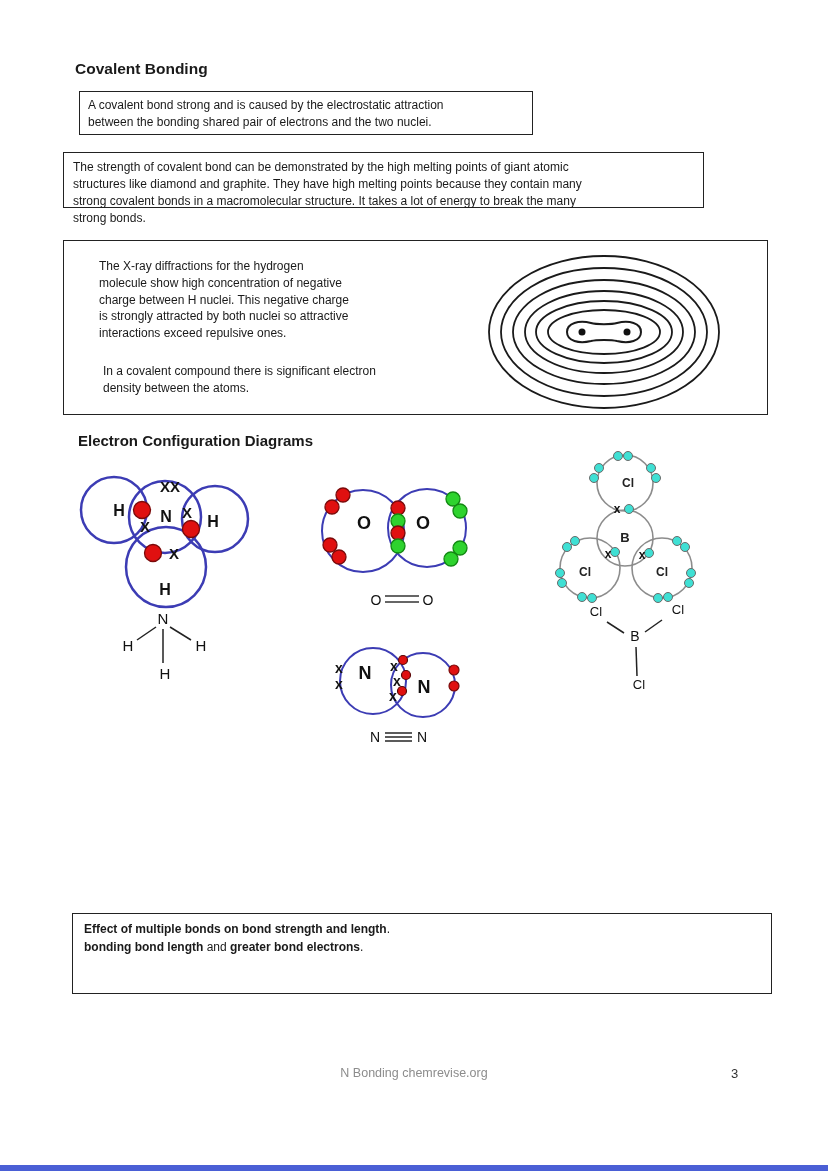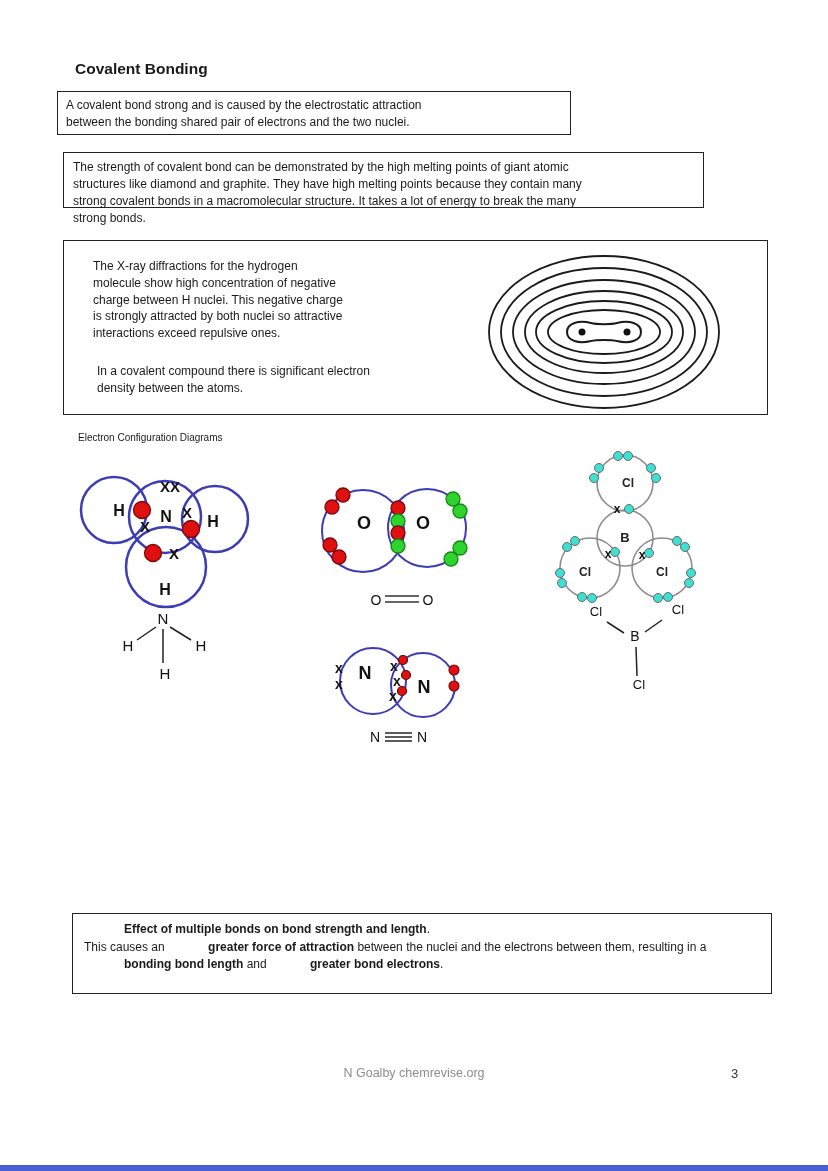--- a/index.html
+++ b/index.html
@@ -4,34 +4,34 @@
 <style>
   html,body { margin:0; padding:0; background:#ffffff; }
   #page {
     position:relative; width:828px; height:1171px; background:#ffffff;
     font-family:"Liberation Sans", sans-serif; color:#1a1a1a; overflow:hidden;padding-left:25px;
   }
   .abs { position:absolute; }
   .box { position:absolute; border:1.5px solid #222; box-sizing:border-box; background:#fff; }
   .boxtext { white-space:pre-line; font-size:12px; line-height:16.8px; color:#1a1a1a; }
   #page-title { left:75px; top:60px; font-size:15.5px; font-weight:bold; }
-  #definition-box { left:57px; top:91px; width:514px; height:44px; padding:5px 8px; }
+  #definition-box { left:79px; top:91px; width:454px; height:44px; padding:5px 8px; }
   #strength-box  { left:63px; top:152px; width:641px; height:56px; padding:6px 9px; }
   #xray-box      { left:63px; top:240px; width:705px; height:175px; }
-  #xray-text     { left:29px; top:17px; width:370px; position:absolute; }
+  #xray-text     { left:35px; top:17px; width:370px; position:absolute; }
   #xray-text .p2 { margin-top:21px; padding-left:4px; }
-  #section-heading { left:78px; top:432px; font-size:10px; font-weight:normal; }
+  #section-heading { left:78px; top:432px; font-size:15px; font-weight:bold; }
   #effect-box { left:72px; top:913px; width:700px; height:81px; padding:7px 11px; font-size:12px; line-height:17.5px; }
   #footer-credit { left:0; top:1066px; width:828px; text-align:center; font-size:12.5px; color:#8c8c8c; }
   #page-number { left:731px; top:1066px; font-size:13px; color:#333; }
   #bottom-strip { left:0; top:1165px; width:828px; height:6px; background:#4a5fd5; }
   svg text { font-family:"Liberation Sans", sans-serif; }
   .atomlbl { font-weight:bold; fill:#111; }
   .xmark { font-weight:bold; fill:#111; }
-  b { font-weight:bold;margin-left:40px; }
+  b { font-weight:bold; }
 </style>
 </head>
 <body>
 
 <div id="page">
 
   <div id="page-title" class="abs">Covalent Bonding</div>
 
   <div id="definition-box" class="box">
     <div class="boxtext">A covalent bond strong and is caused by the electrostatic attraction
@@ -203,21 +203,20 @@
       <text x="87" y="197" text-anchor="middle" font-size="14" fill="#111">B</text>
       <text x="91" y="245" text-anchor="middle" font-size="13" fill="#111">Cl</text>
       <line x1="59" y1="178" x2="76" y2="189" stroke="#222" stroke-width="1.5"></line>
       <line x1="114" y1="176" x2="97" y2="188" stroke="#222" stroke-width="1.5"></line>
       <line x1="88" y1="203" x2="89" y2="232" stroke="#222" stroke-width="1.5"></line>
     </g>
   </svg>
 
   <div id="effect-box" class="box">
     <div><b>Effect of multiple bonds on bond strength and length</b><span>.</span></div>
-    <div><span>This causes an </span><b>greater force of attraction</b><span> between the nuclei and the electrons between them, resulting in a</span></div>
     <div><b>bonding bond length</b><span> and </span><b>greater bond electrons</b><span>.</span></div>
   </div>
 
-  <div id="footer-credit" class="abs">N Goalby chemrevise.org</div>
+  <div id="footer-credit" class="abs">N Bonding chemrevise.org</div>
   <div id="page-number" class="abs">3</div>
   <div id="bottom-strip" class="abs"></div>
 
 </div>
 
 </body></html>

